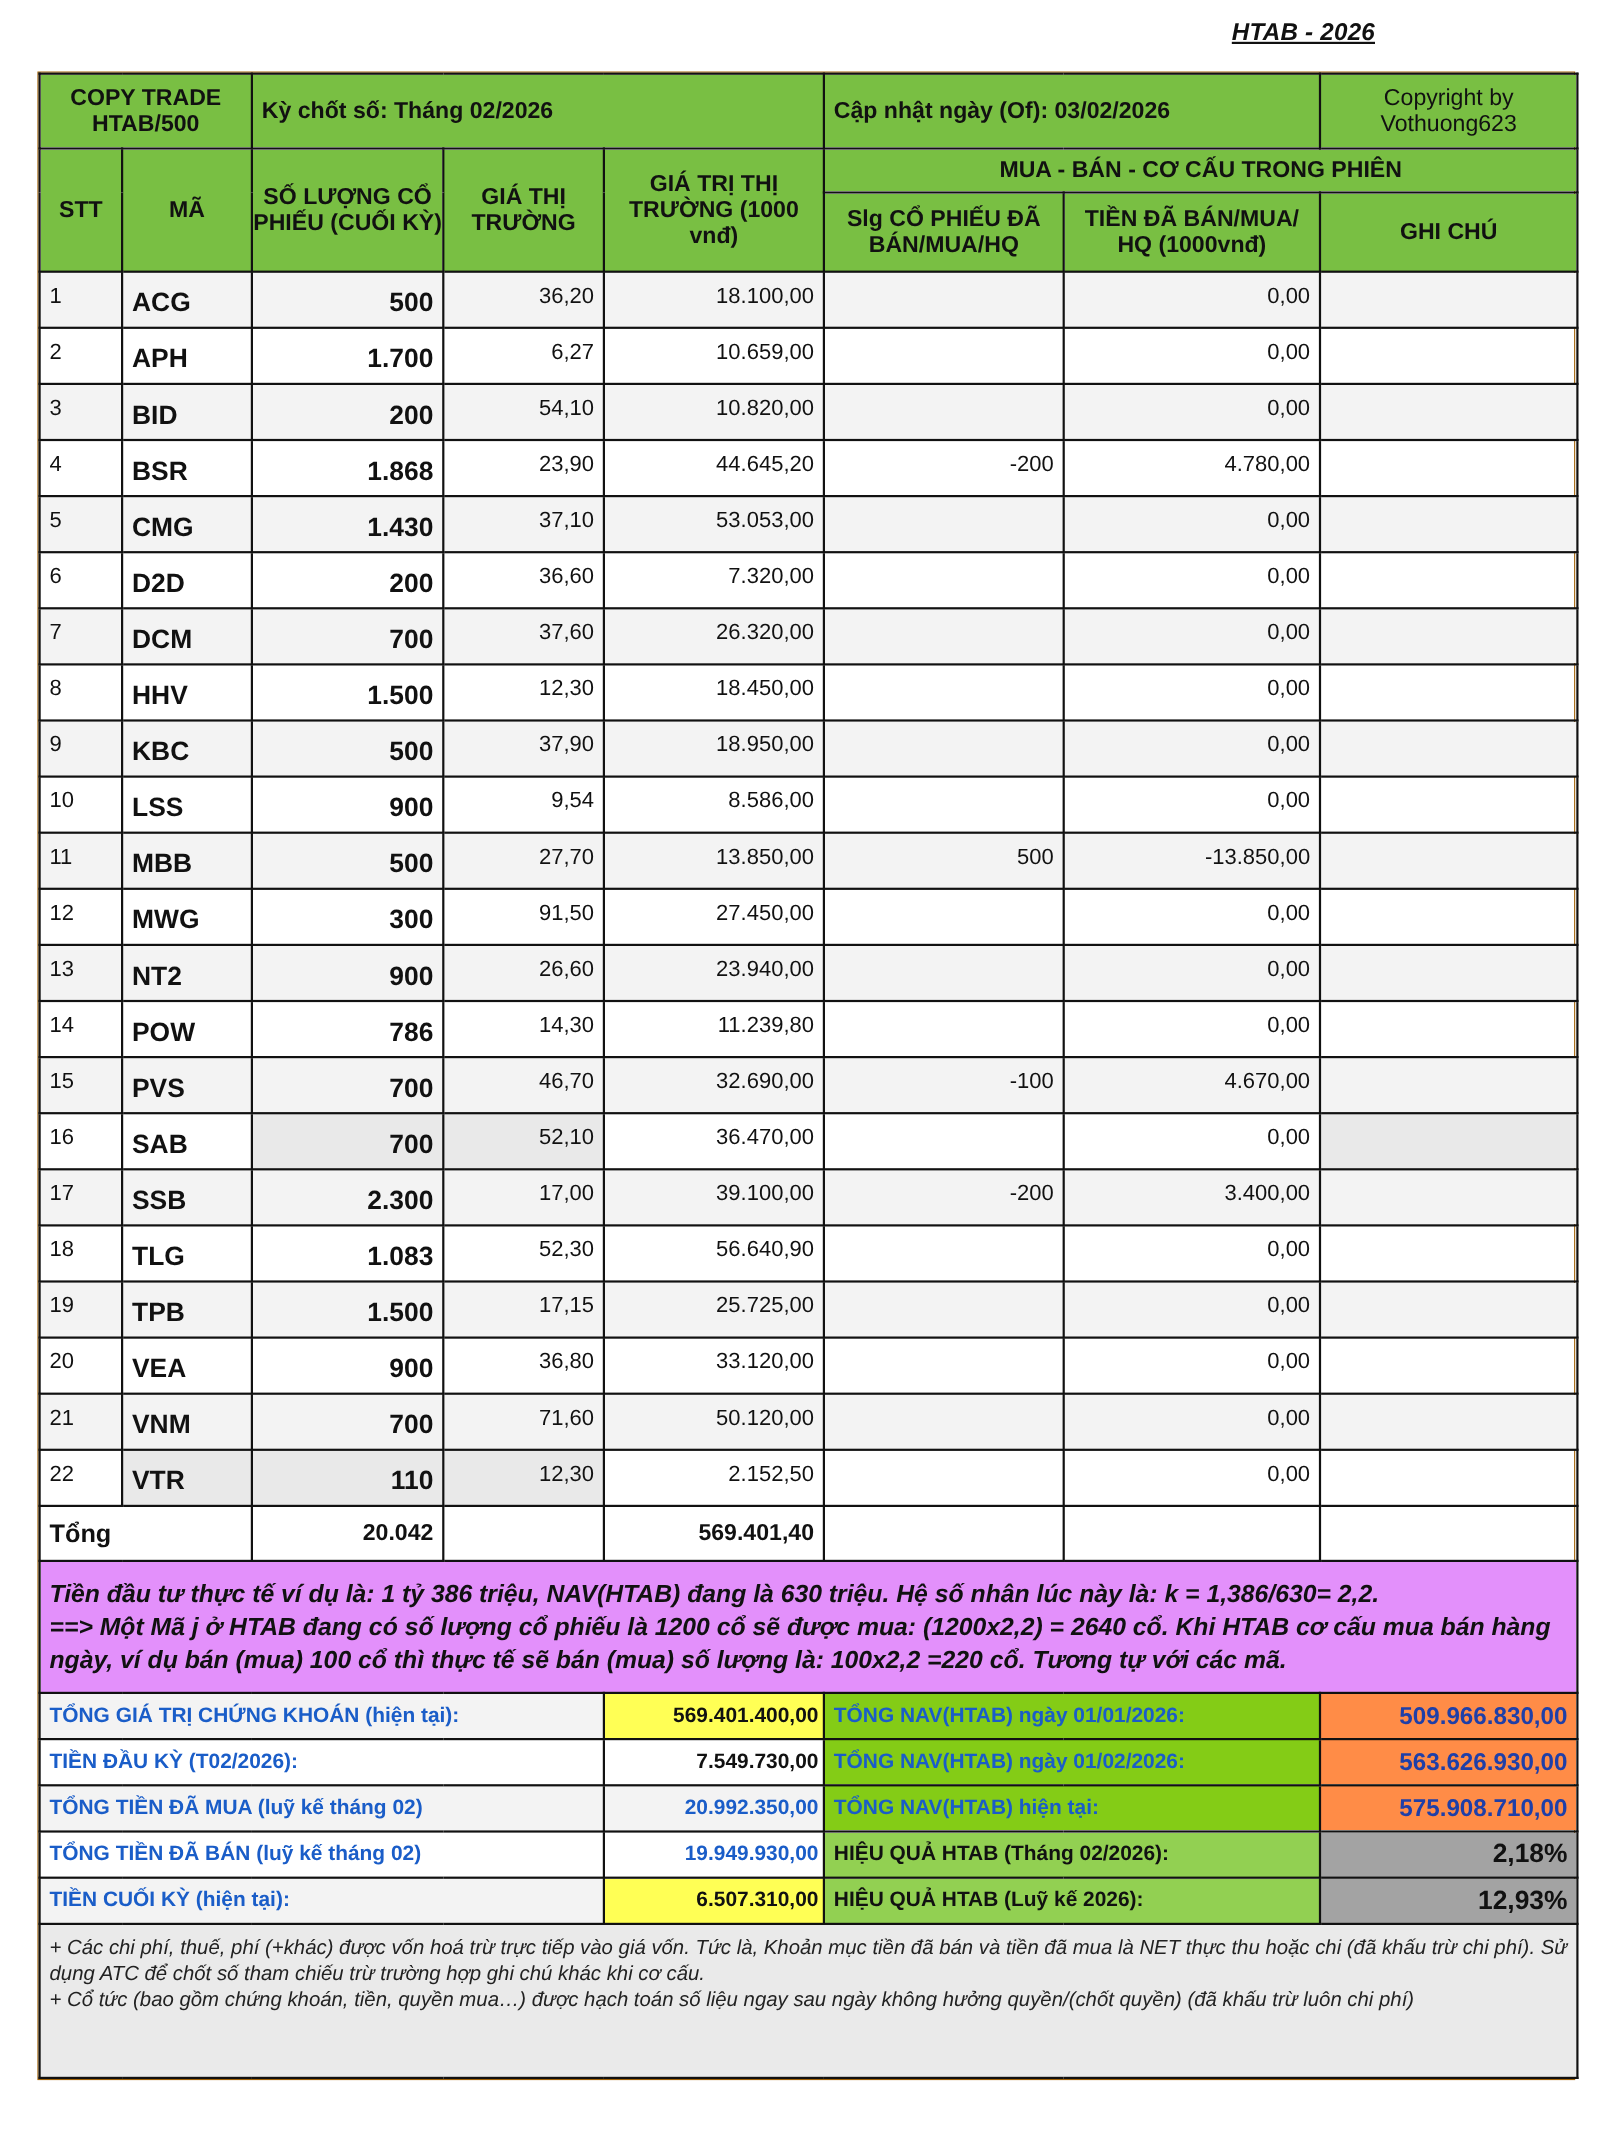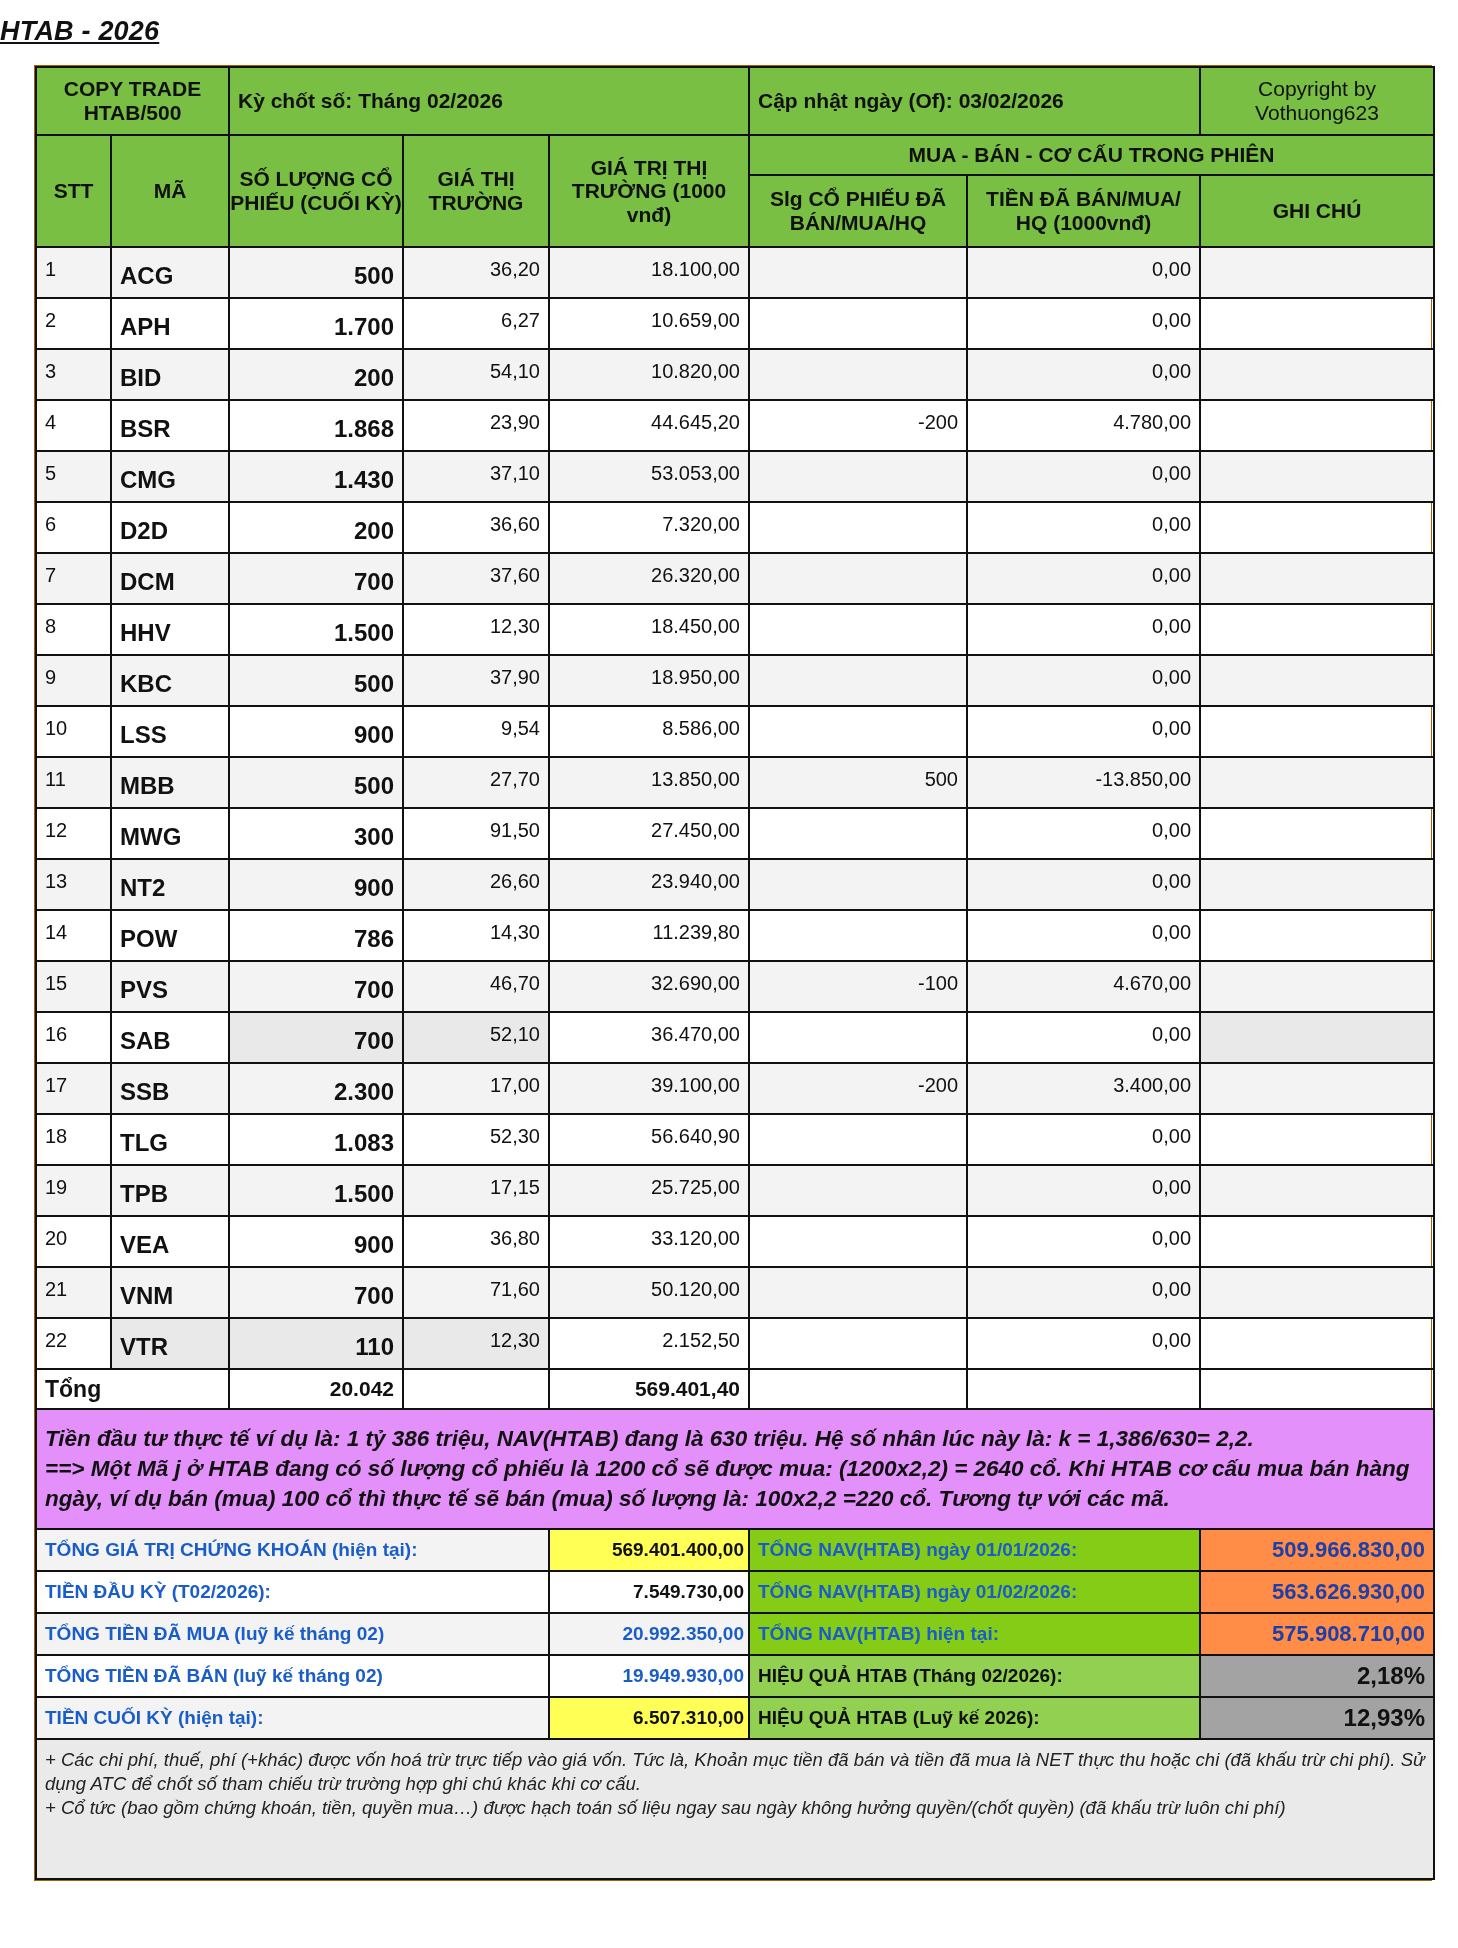--- a/index.html
+++ b/index.html
@@ -1,31 +1,31 @@
 <!DOCTYPE html>
 <html><head>
   <meta charset="utf-8">
   <style>
     html, body { margin: 0; padding: 0; background: #ffffff; }
     body { width: 1458px; height: 1948px; position: relative; font-family: "Liberation Sans", sans-serif; color: #111; overflow: hidden; }
-    .title { position: absolute; top: 16px; left: 0; width: 1250px; text-align: left; font-size: 27px; font-weight: bold; font-style: italic; text-decoration: underline; letter-spacing: 0.2px; }
+    .title { position: absolute; top: 16px; left: 0; width: 1250px; text-align: right; font-size: 22px; font-weight: bold; font-style: italic; text-decoration: underline; letter-spacing: 0.2px; }
     .sheet { position: absolute; left: 34px; top: 65px; width: 1398px; border: 1px solid #a16207; box-sizing: border-box; }
     table { border-collapse: collapse; width: 100%; table-layout: fixed; }
     td { border: 2.5px solid #111; padding: 0; box-sizing: border-box; overflow: hidden; white-space: nowrap; }
     .hdr td { background: #79BF43; text-align: center; font-weight: bold; font-size: 21px; line-height: 1.12; white-space: normal; }
     .hdr td.left { text-align: left; padding-left: 8px; }
     .hdr td.copy { font-weight: normal; }
     .data td { height: 51px; vertical-align: top; font-size: 20px; }
     .data td.stt { padding: 10px 0 0 8px; }
     .data td.ma { font-weight: bold; font-size: 24px; padding: 14px 0 0 8px; margin-top: 20px; }
     .data td.qty { font-weight: bold; font-size: 24px; text-align: right; padding: 14px 8px 0 0; }
     .data td.num { text-align: right; padding: 10px 8px 0 0; }
     .shade { background: #F3F3F3; }
     .shade2 { background: #E9E9E9; }
-    .total td { height: 40px; font-size: 21px; font-weight: bold; vertical-align: middle; }
+    .total td { height: 50px; font-size: 21px; font-weight: bold; vertical-align: middle; }
     .total td.label { padding-left: 8px; font-size: 23px; }
     .total td.r { text-align: right; padding-right: 8px; }
     .note { background: #E390FB; font-size: 22.5px; font-weight: bold; font-style: italic; line-height: 30px; padding: 14px 8px 14px 8px; white-space: normal; }
     .sum td { height: 42px; font-size: 19px; font-weight: bold; vertical-align: middle; }
     .sum td.lbl-blue { color: #1A5DC8; padding-left: 8px; }
     .sum td.val { text-align: right; padding-right: 4px; }
     .sum td.blue { color: #1A5DC8; }
     .sum td.lbl-nav { background: #84cc16; color: #1A5DC8; padding-left: 8px; }
     .sum td.val-nav { background: #FF8C47; color: #1F3FA8; font-size: 22px; text-align: right; padding-right: 8px; }
     .sum td.lbl-perf { background: #92D052; color: #111; padding-left: 8px; }

